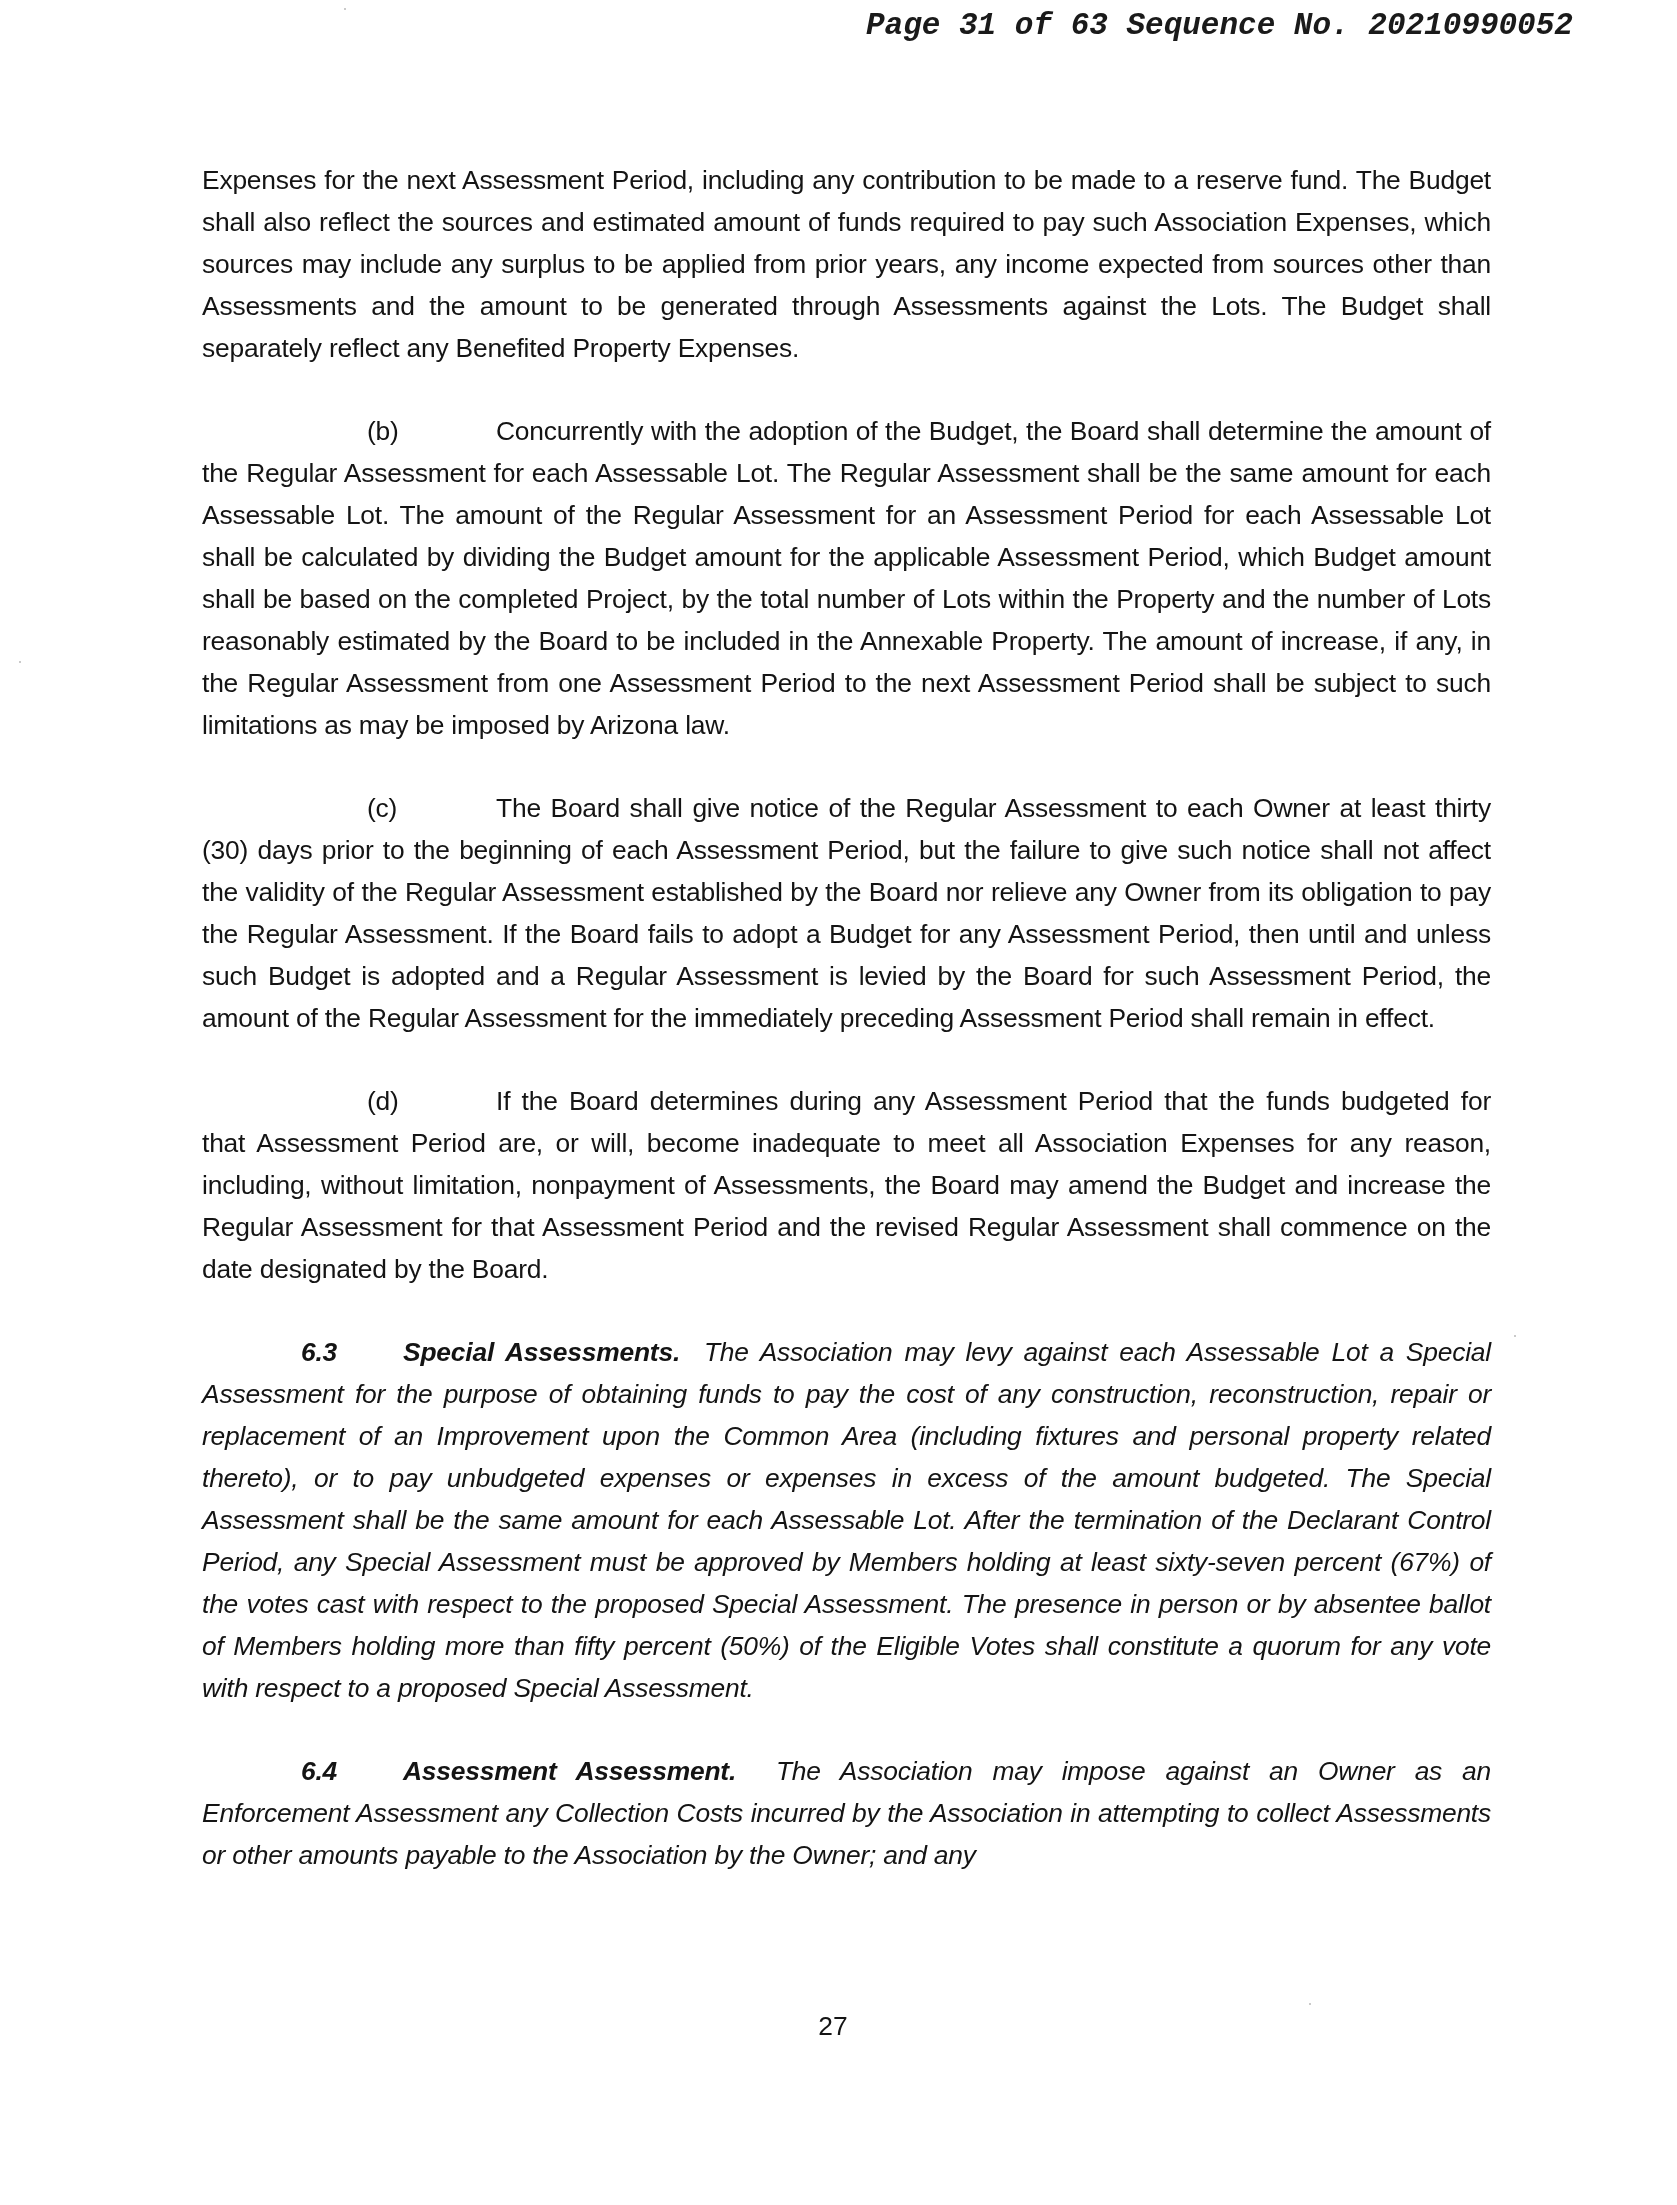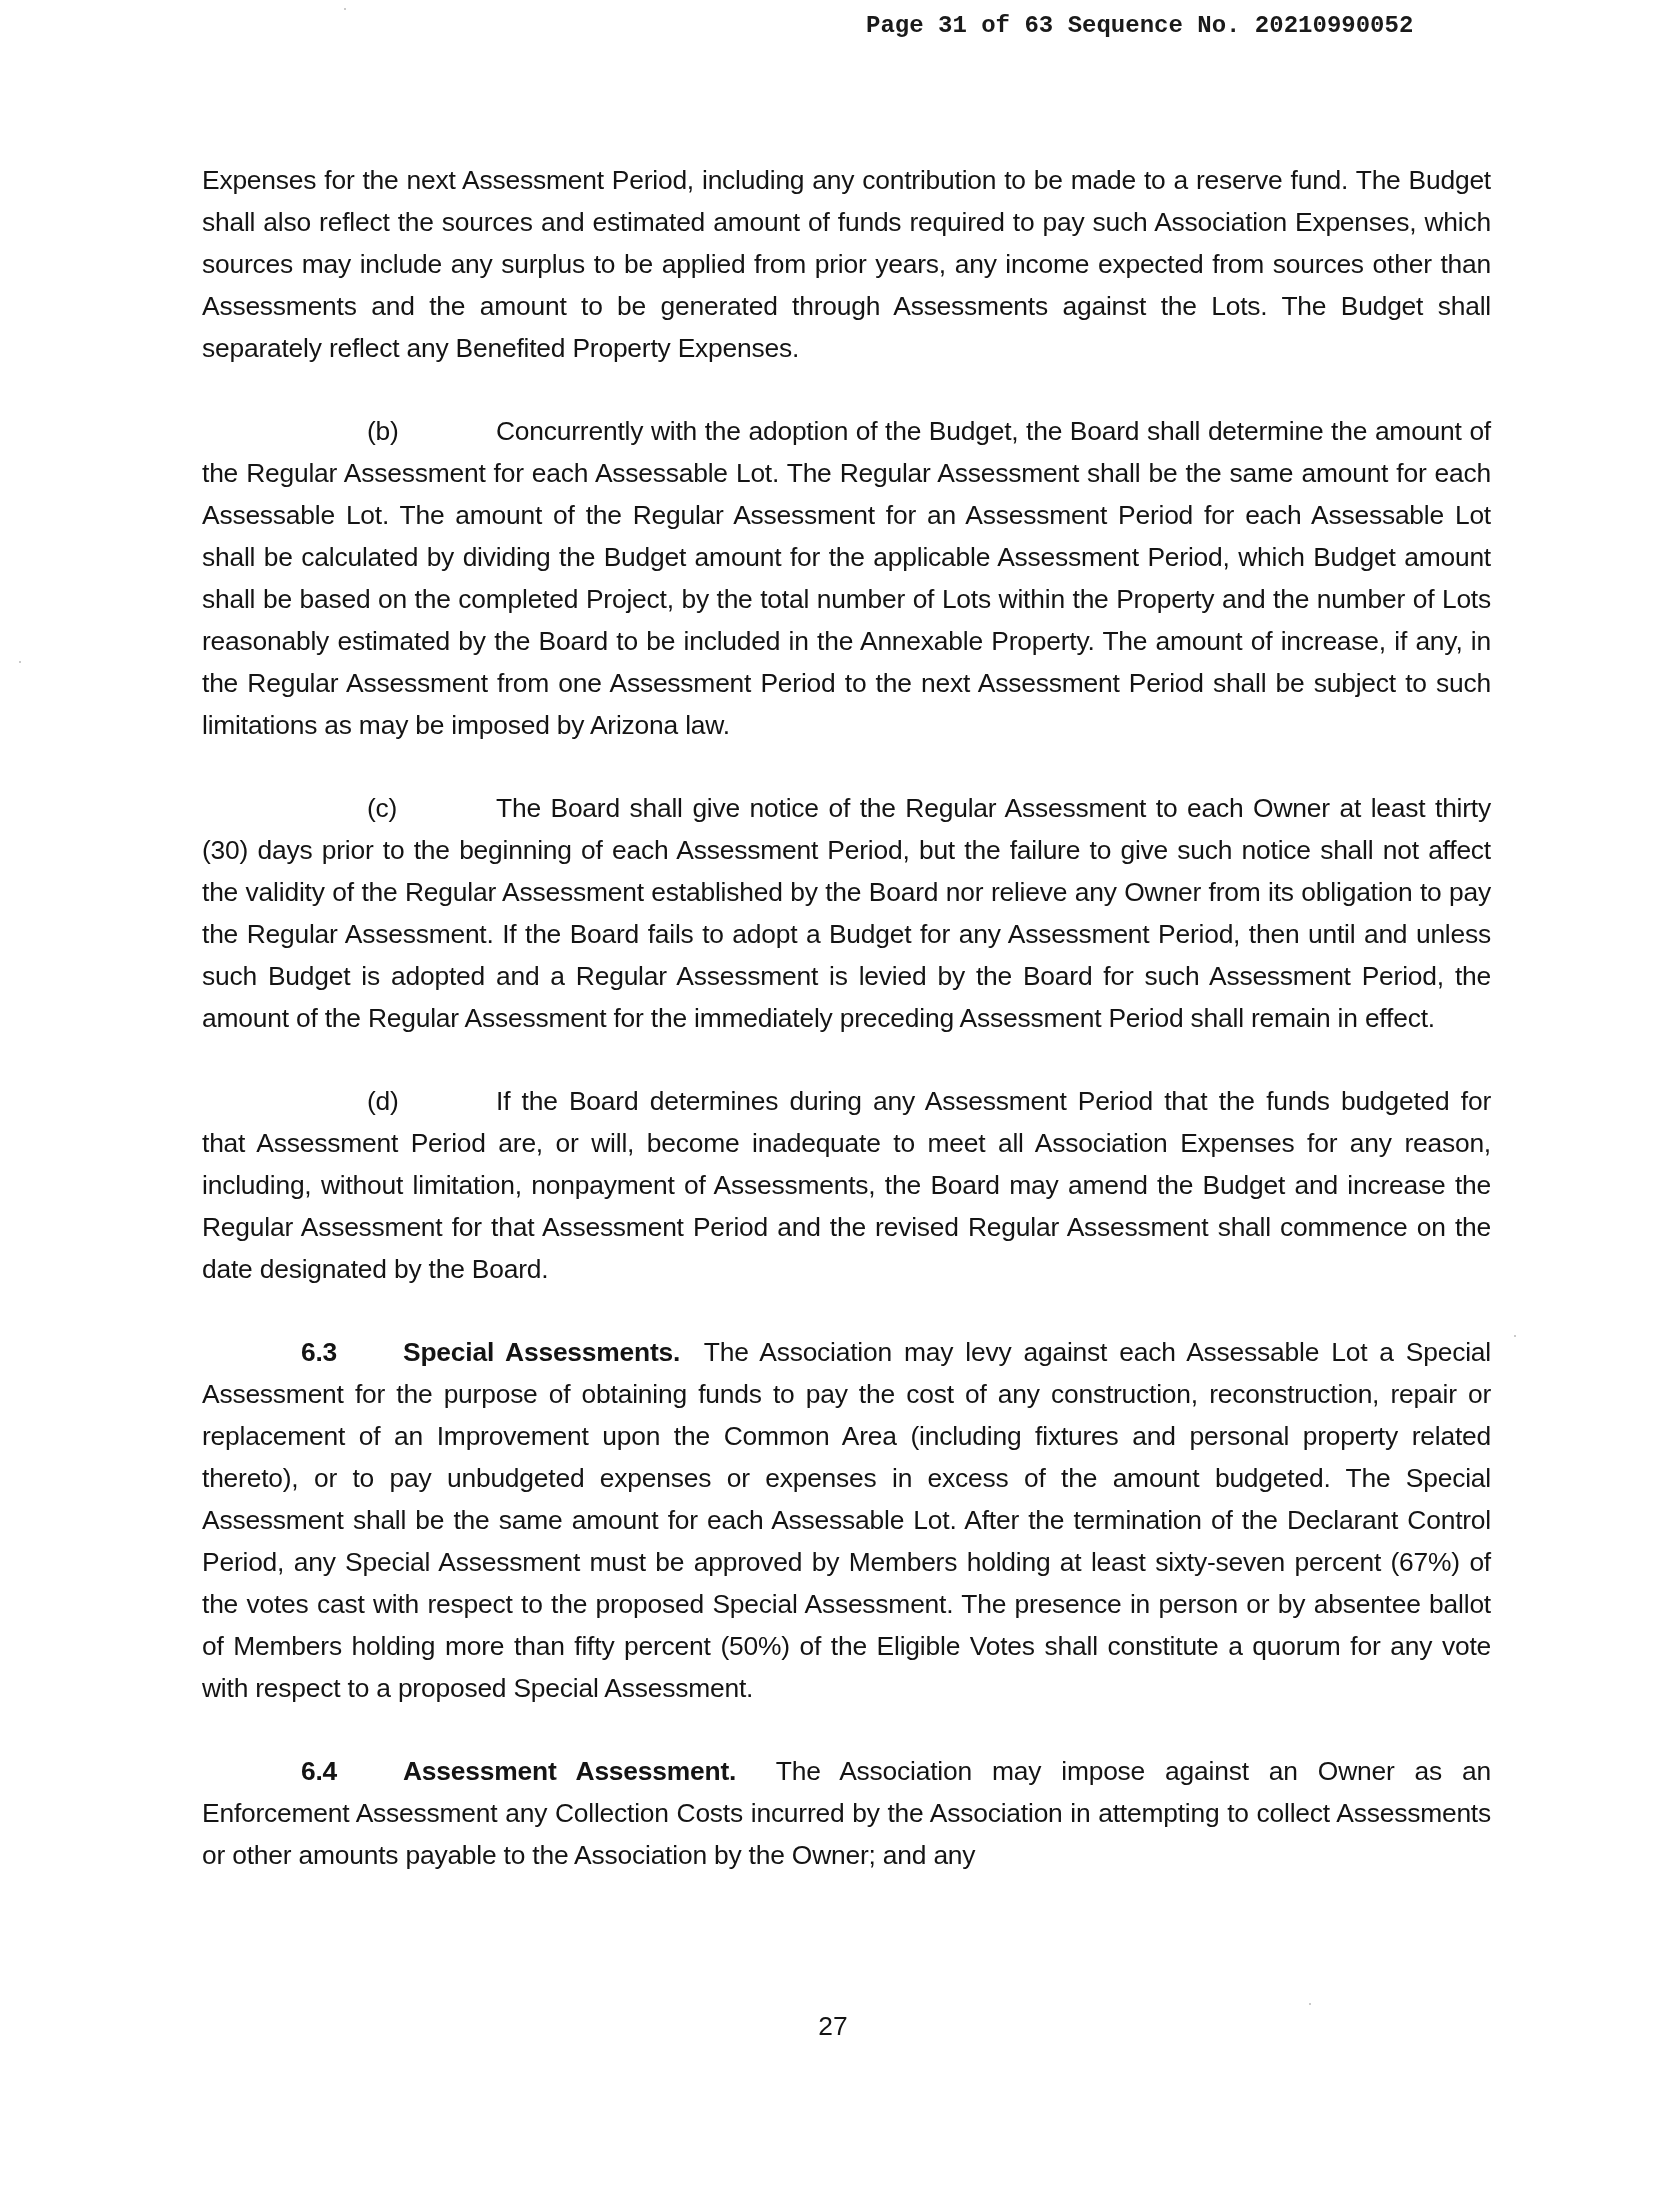--- a/index.html
+++ b/index.html
@@ -15,24 +15,25 @@
       color: #141414;
       font-family: "Liberation Sans", "DejaVu Sans", sans-serif;
     }
     .header {
       position: absolute;
       top: 9.3px;
       left: 866px;
       width: 714px;
       font-family: "Liberation Mono", "DejaVu Sans Mono", monospace;
       font-weight: bold;
-      font-size: 24px;
+      font-size: 31px;
       line-height: 34px;
       white-space: nowrap;
       color: #1a1a1a;
+      font-style: italic;
     }
     .body-text {
       position: absolute;
       left: 202px;
       top: 159px;
       width: 1289px;
       font-size: 26.4px;
       line-height: 42px;
       letter-spacing: -0.2px;
     }
@@ -45,20 +46,21 @@
       text-indent: 165px;
       margin-top: 40px;
     }
     .marker {
       display: inline-block;
       width: 129px;
       text-indent: 0;
     }
     .section {
       text-indent: 99px;
+      font-style: italic;
     }
     .sec-num {
       display: inline-block;
       width: 102px;
       text-indent: 0;
       font-weight: bold;
     }
     .sec-title {
       font-weight: bold;
     }

